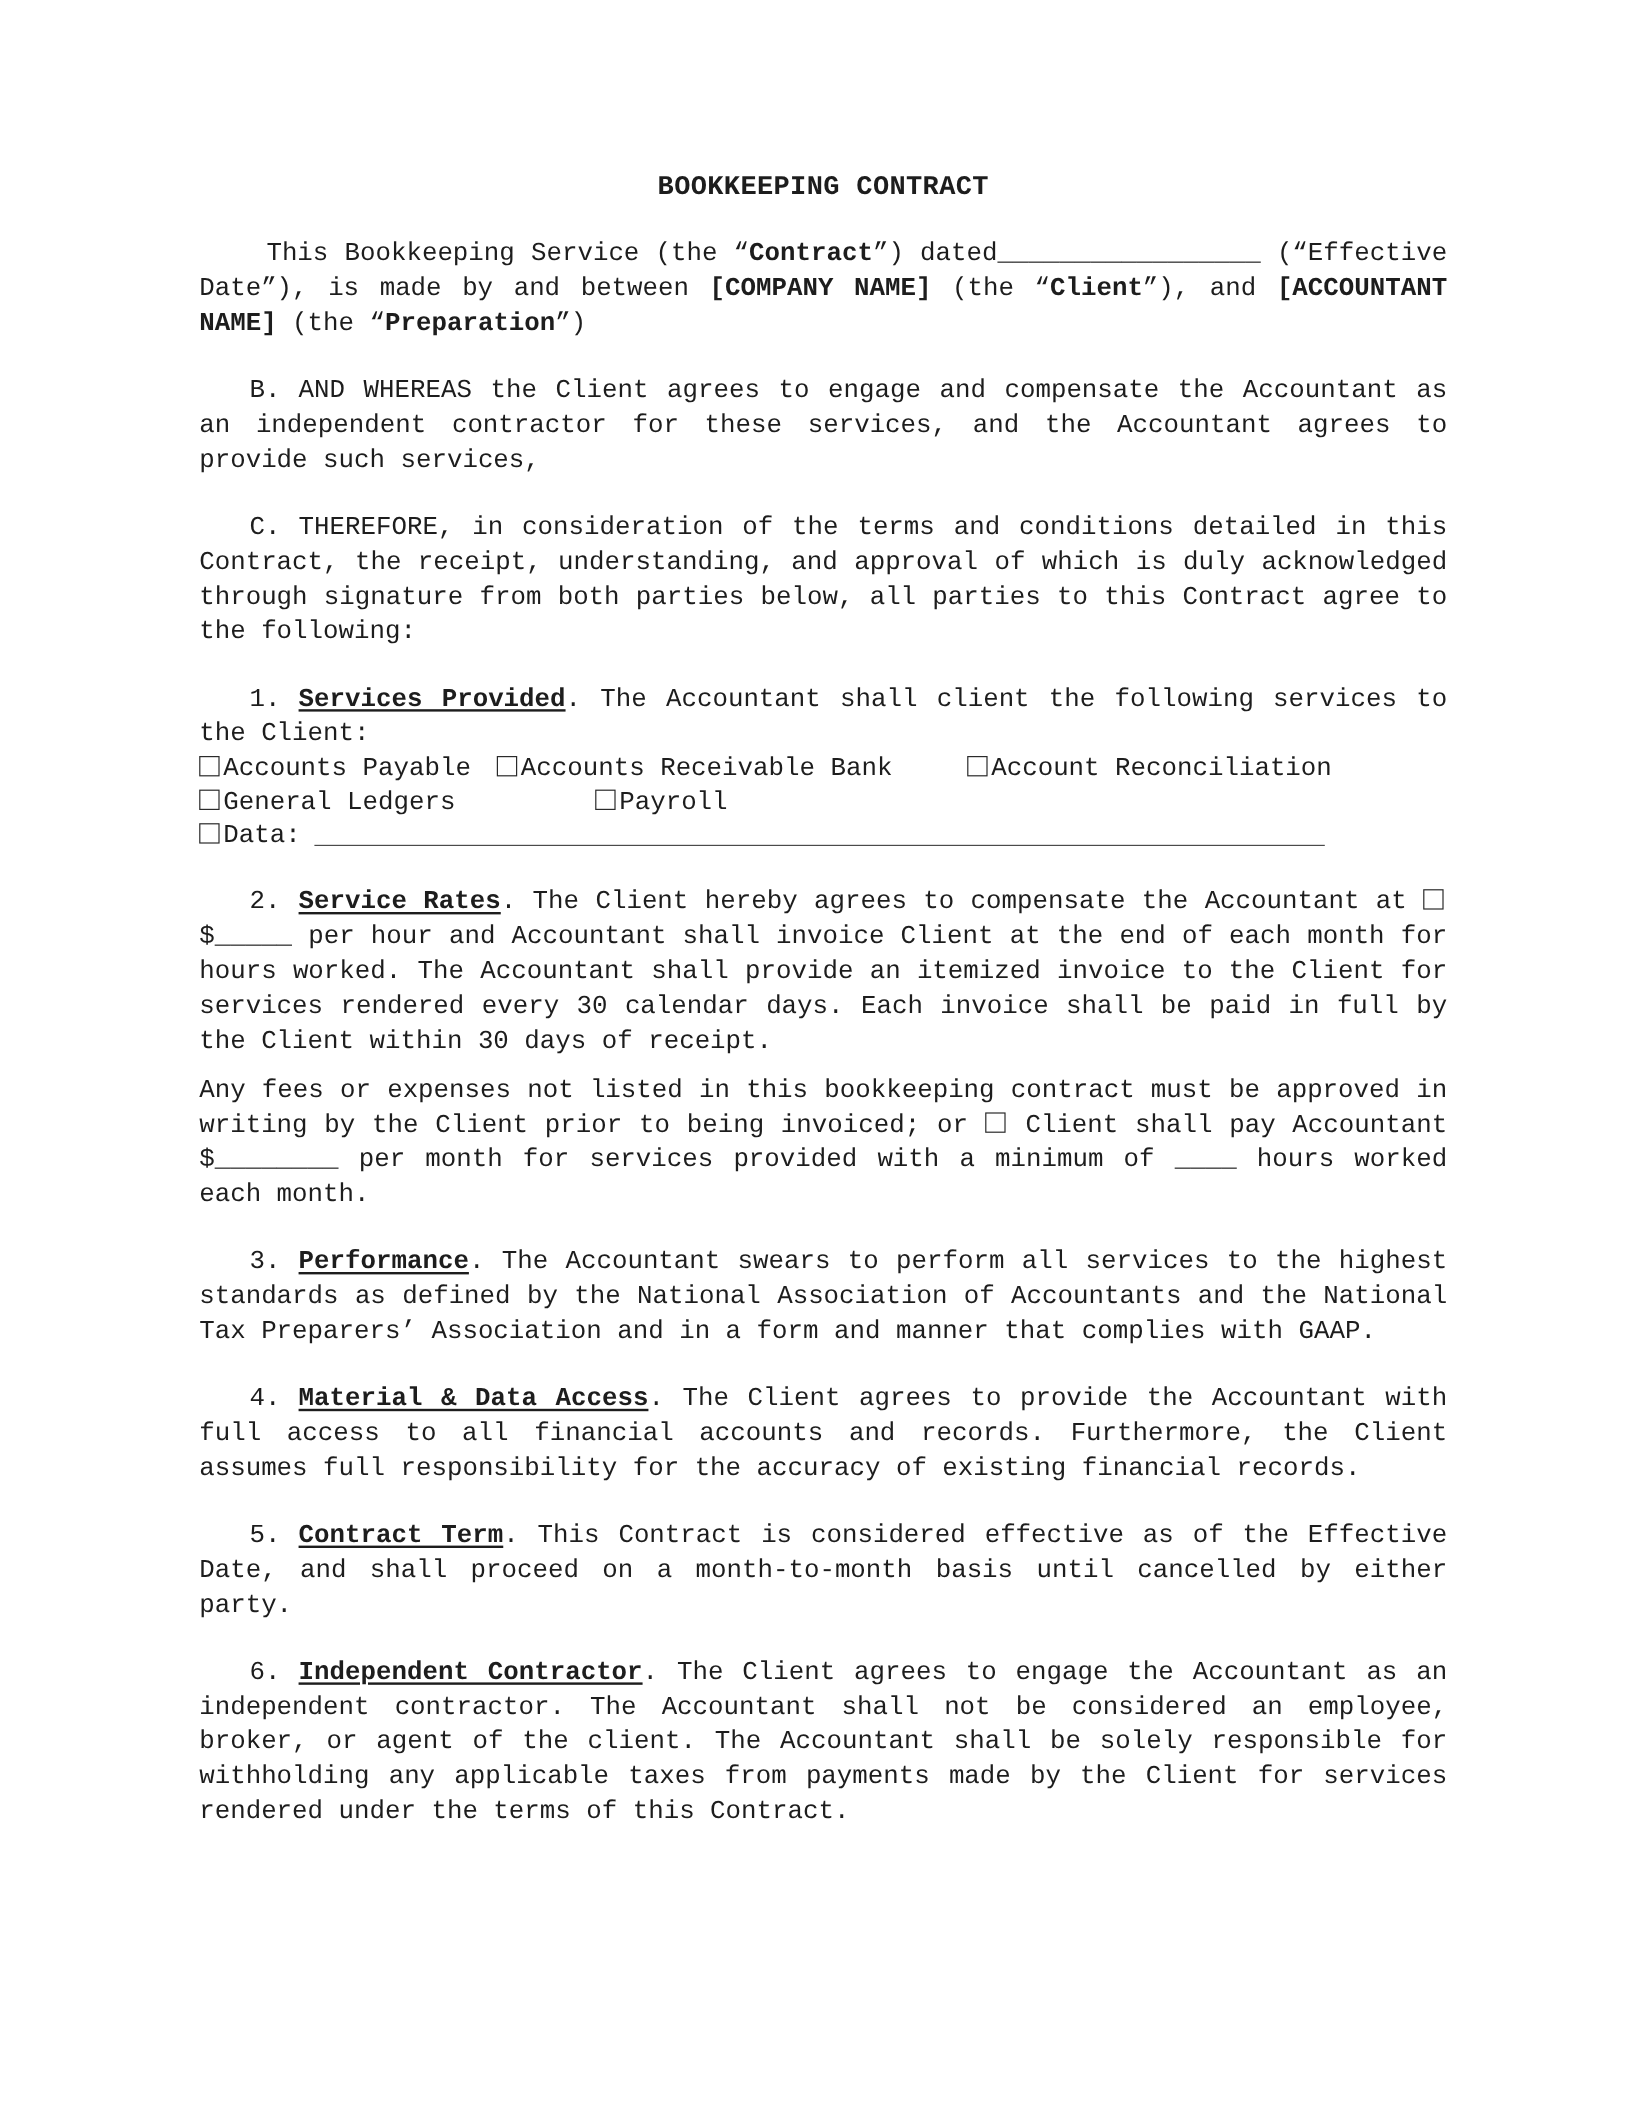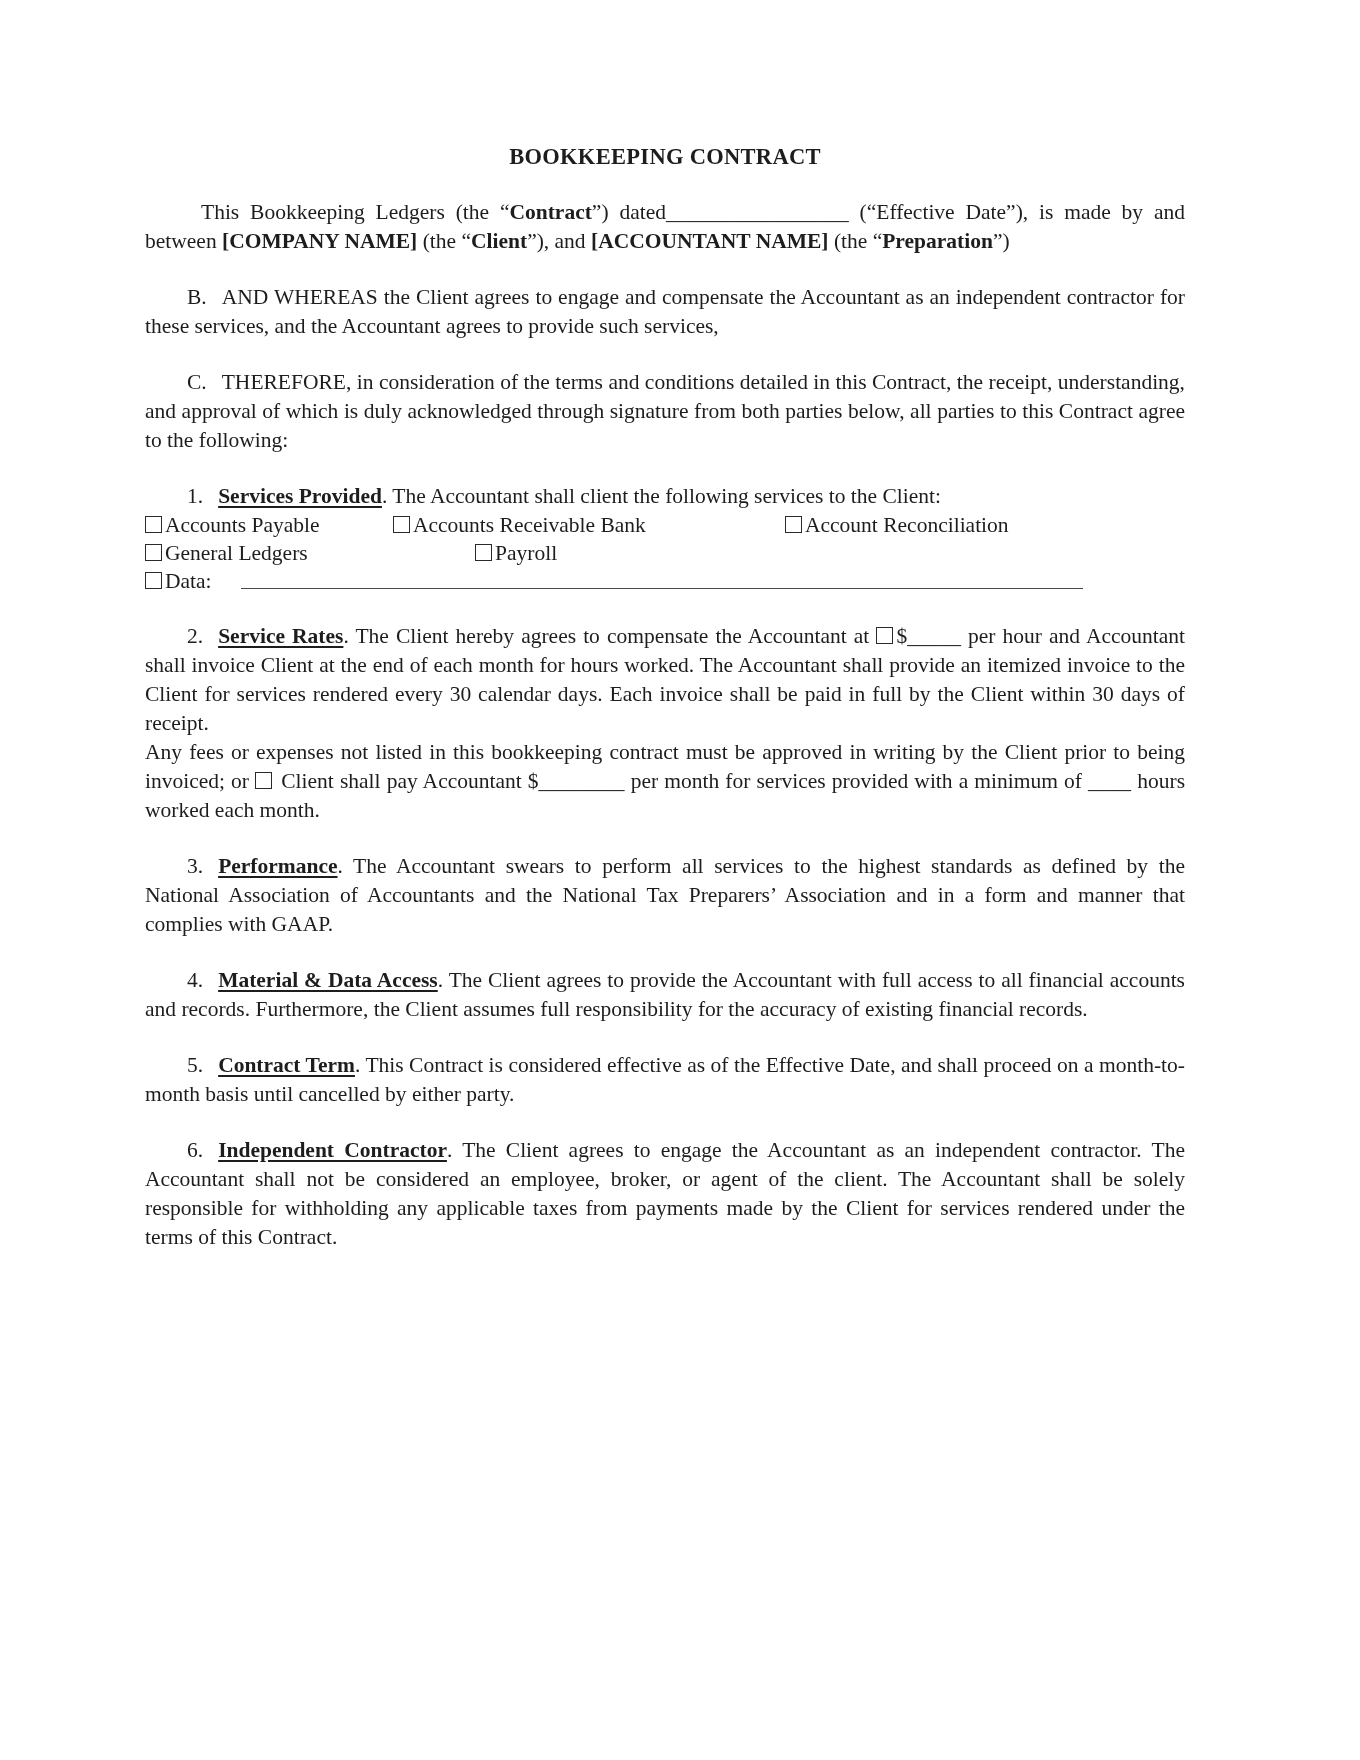--- a/index.html
+++ b/index.html
@@ -9,33 +9,34 @@
     height: 1760px;
     background: #ffffff;
     overflow: hidden;
     font-family: "Liberation Serif", "DejaVu Serif", serif;
     color: #1d1d1d;
     font-size: 21.5px;
     line-height: 29px;
   }
   .content {
     position: absolute;
-    left: 145px;
+    left: 166px;
     top: 142px;
     width: 1040px;
+    font-family: Liberation Mono, monospace;
   }
   .title {
     font-size: 22.5px;
     font-weight: bold;
     text-align: center;
     margin: 0 0 27px 0;
     letter-spacing: 0.3px;
   }
   .para { margin: 27px 0 0 0; text-align: justify; }
-  .para.cont { margin-top: 0; }
+  .para.cont { margin-top: 12px; }
   .indent-lg { text-indent: 56px; }
   .item { text-indent: 42px; }
   .marker { padding-right: 15px; }
   .head { font-weight: bold; text-decoration: underline; text-underline-offset: 3px; }
   b { font-weight: bold; }
   .cb {
     display: inline-block;
     width: 15px;
     height: 15px;
     border: 1.7px solid #2a2a2a;
@@ -56,21 +57,21 @@
   }
 </style>
 </head>
 <body>
 
 <div class="page">
   <div class="content">
 
     <h1 class="title">BOOKKEEPING CONTRACT</h1>
 
-    <p class="para indent-lg"><span>This Bookkeeping Ledgers (the “</span><b>Contract</b><span>”) dated_________________ (“Effective Date”), is made by and between </span><b>[COMPANY NAME]</b><span> (the “</span><b>Client</b><span>”), and </span><b>[ACCOUNTANT NAME]</b><span> (the “</span><b>Preparation</b><span>”)</span></p>
+    <p class="para indent-lg"><span>This Bookkeeping Service (the “</span><b>Contract</b><span>”) dated_________________ (“Effective Date”), is made by and between </span><b>[COMPANY NAME]</b><span> (the “</span><b>Client</b><span>”), and </span><b>[ACCOUNTANT NAME]</b><span> (the “</span><b>Preparation</b><span>”)</span></p>
 
 
     <p class="para item"><span class="marker">B.</span><span>AND WHEREAS the Client agrees to engage and compensate the Accountant as an independent contractor for these services, and the Accountant agrees to provide such services,</span></p>
 
     <p class="para item"><span class="marker">C.</span><span>THEREFORE, in consideration of the terms and conditions detailed in this Contract, the receipt, understanding, and approval of which is duly acknowledged through signature from both parties below, all parties to this Contract agree to the following:</span></p>
 
     <p class="para item"><span class="marker">1.</span><span class="head">Services Provided</span><span>. The Accountant shall client the following services to the Client:</span></p>
 
     <div class="opts">
       <div class="opt-row">

